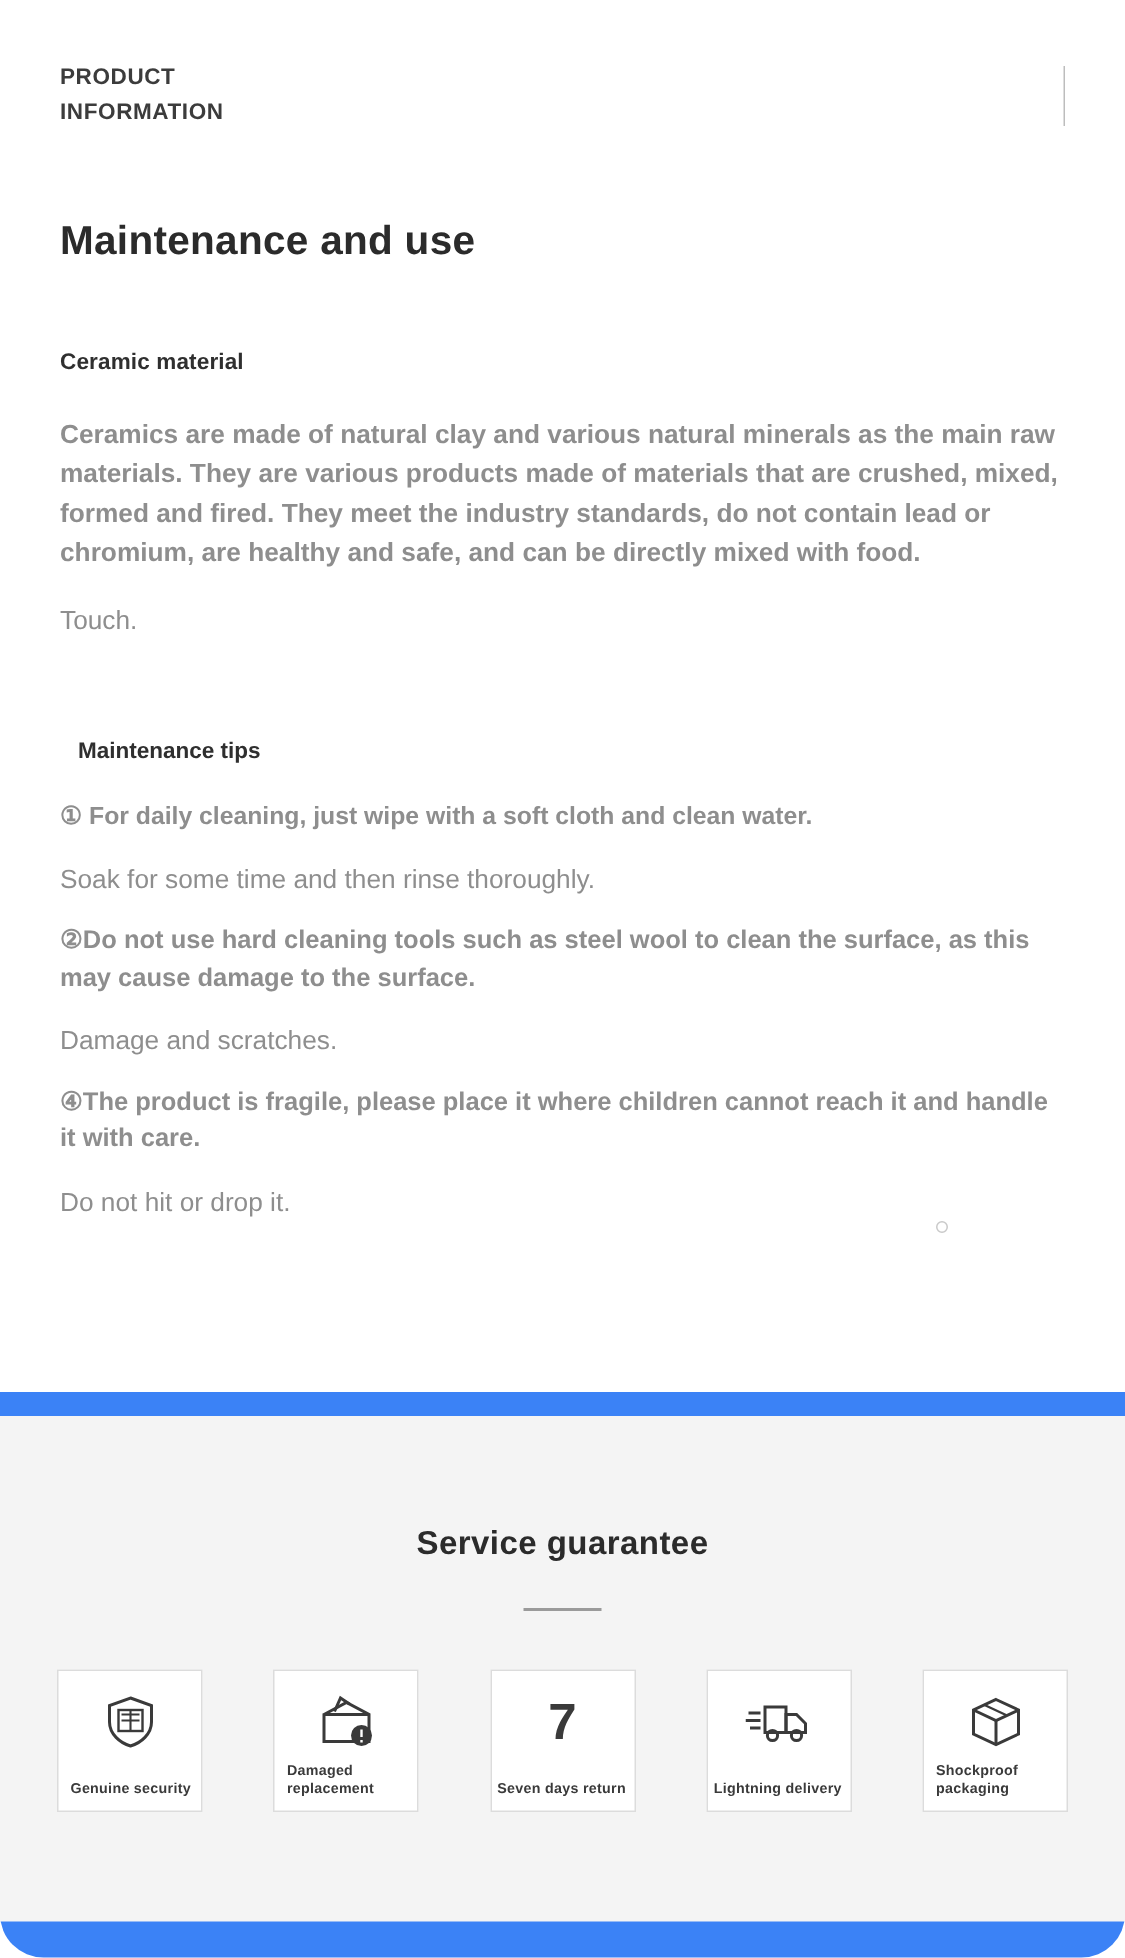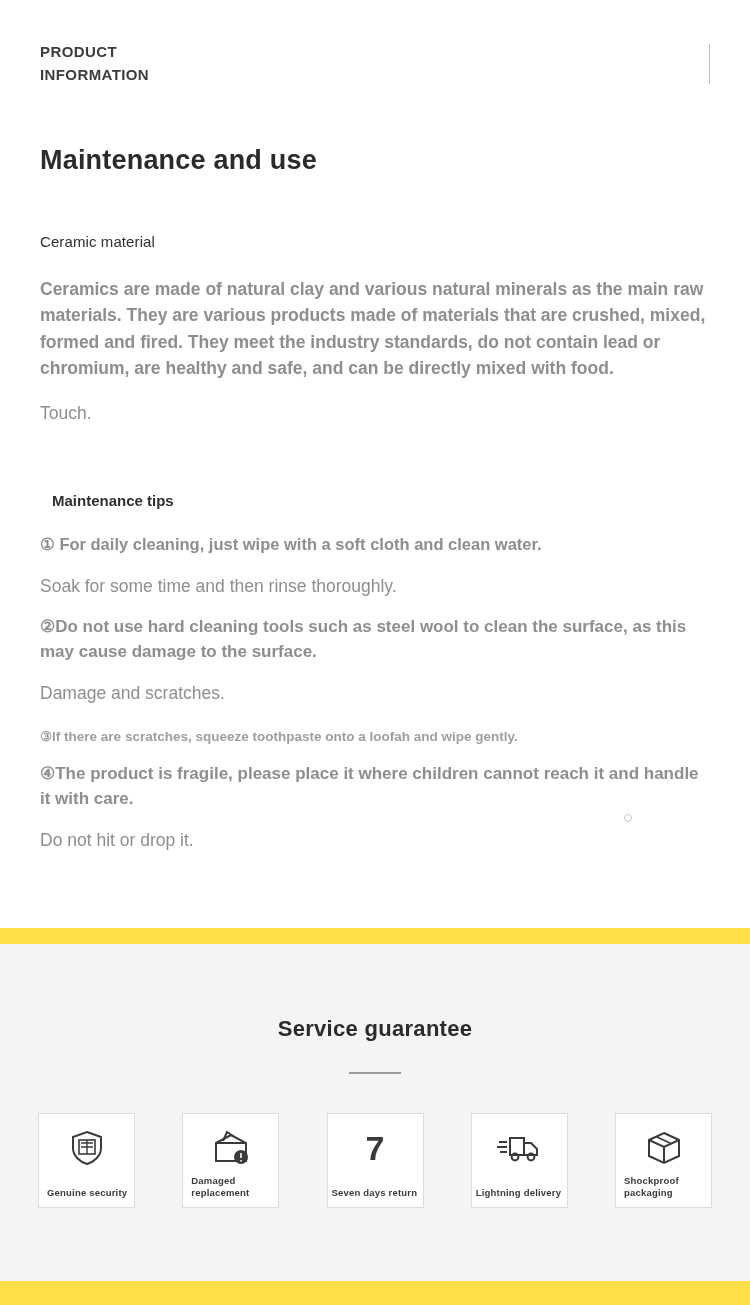--- a/index.html
+++ b/index.html
@@ -11,21 +11,22 @@
     height: 1305px;
     background: #ffffff;
     font-family: "Liberation Sans", sans-serif;
     color: #4a4a4a;
     overflow: hidden;
   }
   .page {
     position: relative;
     width: 750px;
     height: 1305px;
-    background: #fde047;
+    background: #3b82f6;
+    border-radius: 29px;
   }
 
   
   .info-section {
     position: relative;
     padding: 40px 40px 0 40px;
     height: 928px;
     box-sizing: border-box;
     background: #ffffff;
   }
@@ -49,21 +50,21 @@
   .title {
     margin: 58px 0 0 0;
     font-size: 27px;
     font-weight: 700;
     color: #2b2b2b;
     letter-spacing: 0.2px;
   }
   .subhead {
     margin: 57px 0 0 0;
     font-size: 15px;
-    font-weight: 400;
+    font-weight: 700;
     color: #2f2f2f;
     letter-spacing: 0.1px;
   }
   .body-para {
     margin: 26px 0 0 0;
     font-size: 17.5px;
     font-weight: 700;
     line-height: 1.52;
     color: #8e8e8e;
   }
@@ -208,21 +209,20 @@
     <p class="body-para">Ceramics are made of natural clay and various natural minerals as the main raw materials. They are various products made of materials that are crushed, mixed, formed and fired. They meet the industry standards, do not contain lead or chromium, are healthy and safe, and can be directly mixed with food.</p>
 
     <p class="body-line">Touch.</p>
 
     <h2 class="subhead-2">Maintenance tips</h2>
 
     <p class="tip">① For daily cleaning, just wipe with a soft cloth and clean water.</p>
     <p class="tip-big">Soak for some time and then rinse thoroughly.</p>
     <p class="tip-note">②Do not use hard cleaning tools such as steel wool to clean the surface, as this may cause damage to the surface.</p>
     <p class="tip-big">Damage and scratches.</p>
-    <p class="tip-sm">③If there are scratches, squeeze toothpaste onto a loofah and wipe gently.</p>
     <p class="tip-note">④The product is fragile, please place it where children cannot reach it and handle it with care.</p>
     <p class="tip-big">Do not hit or drop it.</p>
 
     <div class="dot-mark"></div>
   </div>
 
   <div class="service-section">
     <h2 class="service-title">Service guarantee</h2>
     <div class="service-rule"></div>
 

